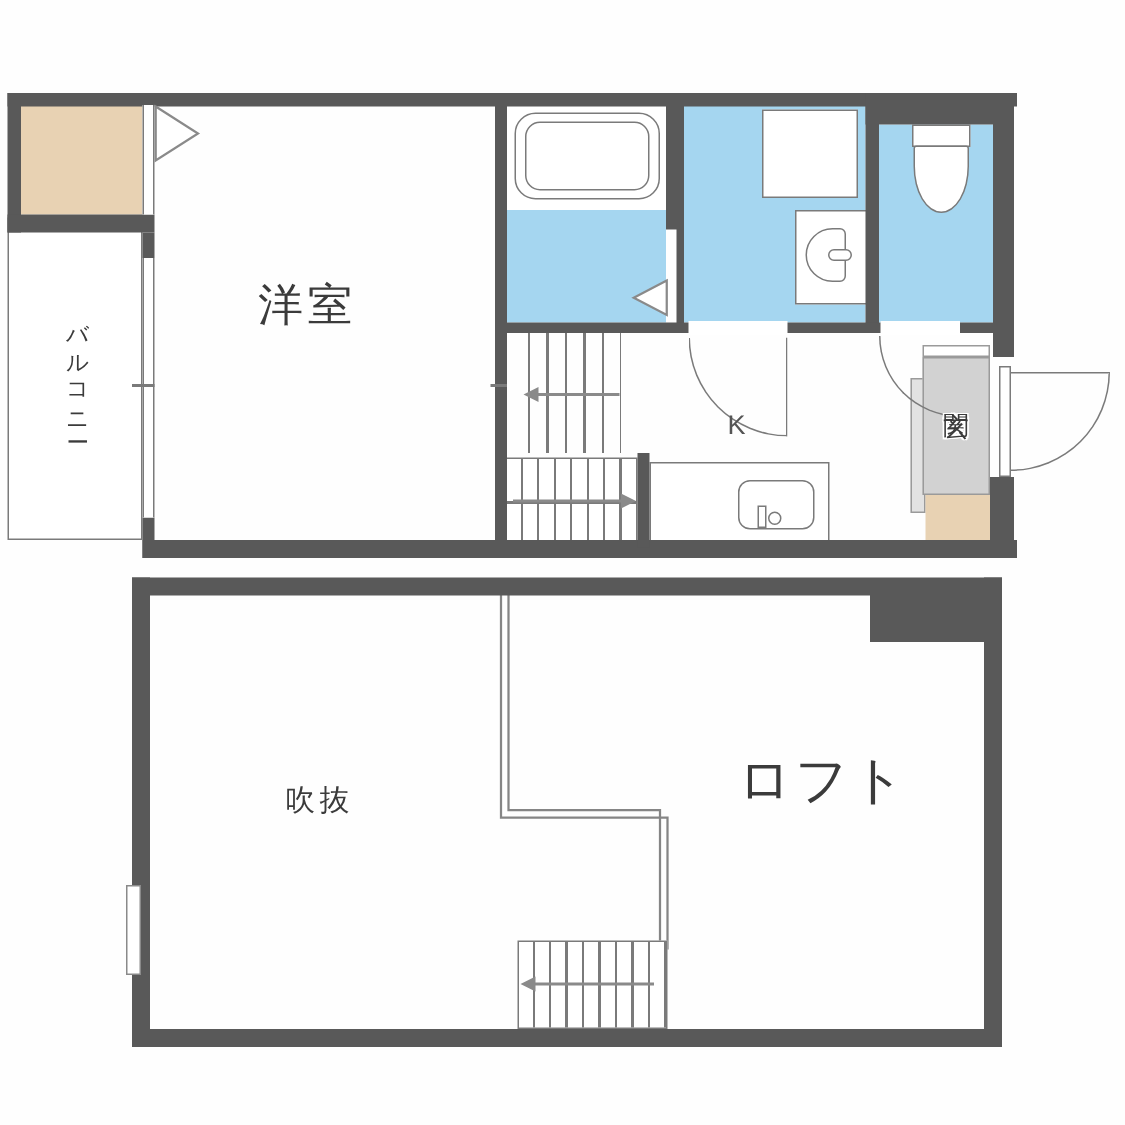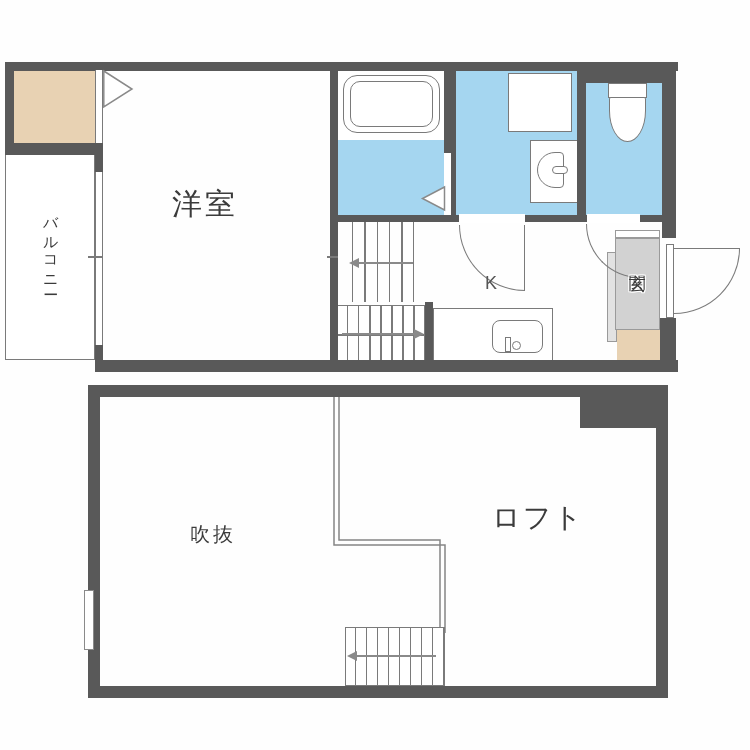--- a/index.html
+++ b/index.html
@@ -128,16 +128,16 @@
 
     <div class="wall" style="left:88px;top:385px;width:580px;height:12px;"></div>
     <div class="wall" style="left:88px;top:686px;width:580px;height:12px;"></div>
     <div class="wall" style="left:88px;top:385px;width:12px;height:313px;"></div>
     <div class="wall" style="left:656px;top:385px;width:12px;height:313px;"></div>
     <div class="wall" style="left:580px;top:390px;width:88px;height:38px;"></div>
 
     <div class="abs" style="left:84px;top:590px;width:10px;height:60px;background:#fff;border:1.5px solid #8a8a8a;box-sizing:border-box;"></div>
 
     <div class="jp" style="left:190px;top:524px;font-size:20px;letter-spacing:3px;">吹抜</div>
-    <div class="jp" style="left:492px;top:503px;font-size:28px;letter-spacing:2px;">ロフト</div>
+    <div class="jp" style="left:492px;top:503px;font-size:35px;letter-spacing:2px;">ロフト</div>
   </div>
 
 </div>
 
 </body></html>

